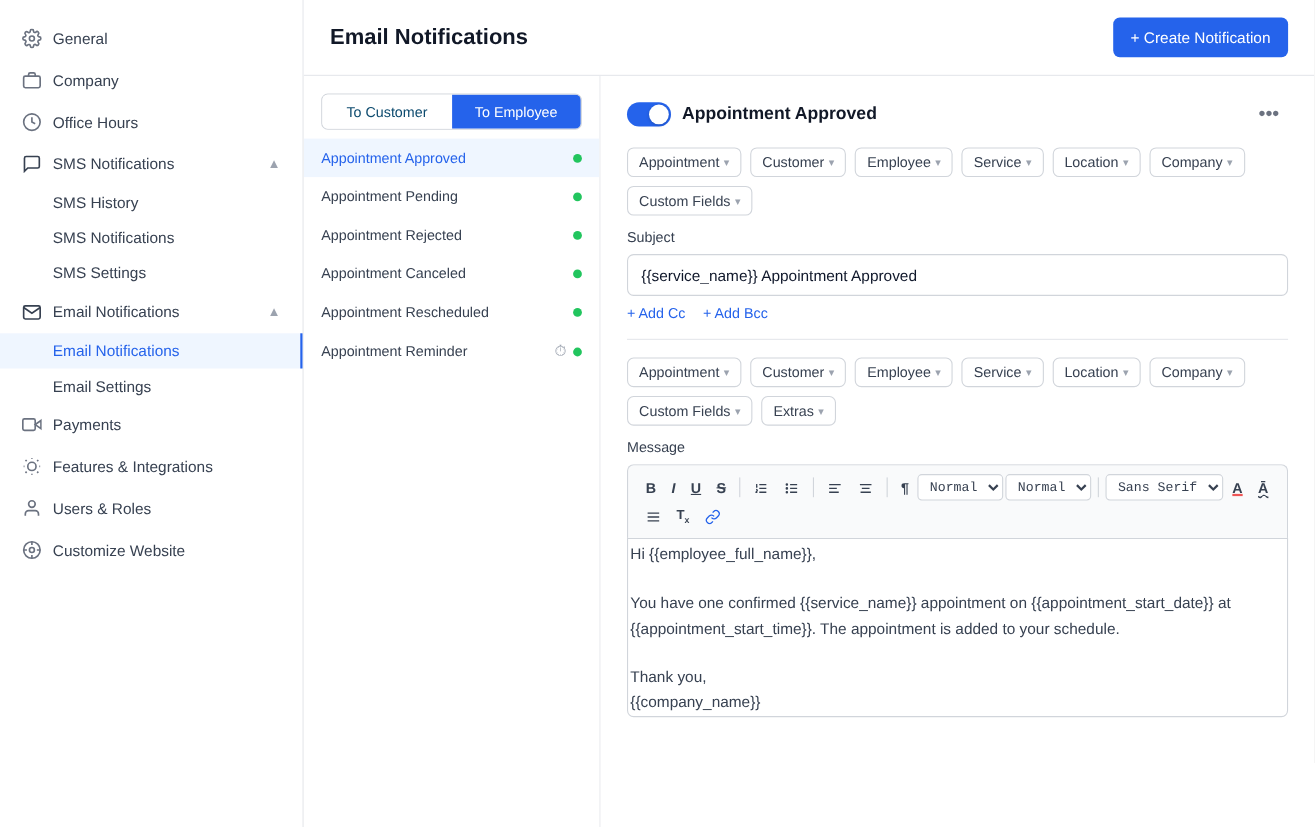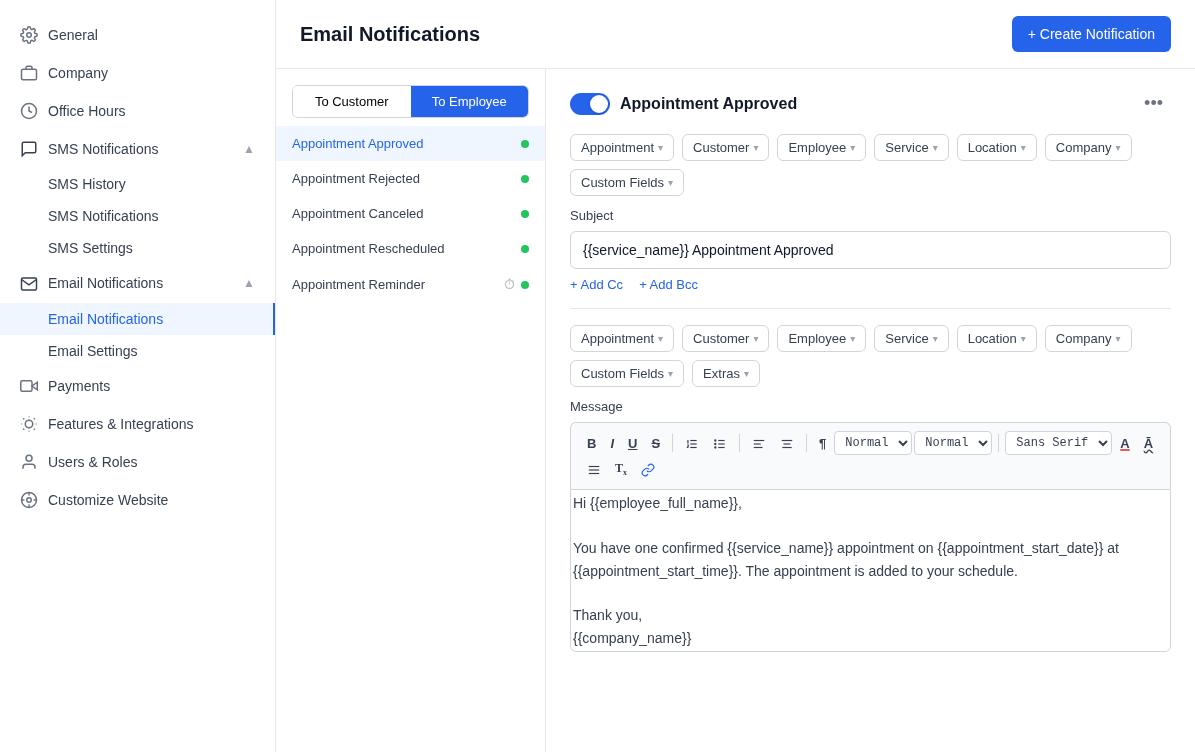--- a/index.html
+++ b/index.html
@@ -23,21 +23,21 @@
     .topbar { background: #fff; border-bottom: 1px solid #e5e7eb; padding: 16px 24px; display: flex; align-items: center; justify-content: space-between; flex-shrink: 0; }
     .topbar-title { font-size: 20px; font-weight: 600; color: #111827; }
     .create-btn { background: #2563eb; color: #fff; border: none; border-radius: 6px; padding: 10px 16px; cursor: pointer; font-size: 14px; font-weight: 400; display: flex; align-items: center; gap: 6px; }
 
     
     .content { display: flex; flex: 1; overflow: hidden; }
 
     
     .left-panel { width: 270px; background: #fff; border-right: 1px solid #e5e7eb; flex-shrink: 0; overflow-y: auto; }
     .tab-switcher { display: flex; margin: 16px 16px 0; border: 1px solid #d1d5db; border-radius: 6px; overflow: hidden; }
-    .tab-btn { flex: 1; padding: 8px 12px; border: none; background: #fff; cursor: pointer; font-size: 13px; font-weight: 500; color: #000000; }
+    .tab-btn { flex: 1; padding: 8px 12px; border: none; background: #fff; cursor: pointer; font-size: 13px; font-weight: 500; color: #0c4a6e; }
     .tab-btn.active { background: #2563eb; color: #fff; }
     .notification-list { padding: 8px 0; }
     .notif-item { display: flex; align-items: center; justify-content: space-between; padding: 10px 16px; cursor: pointer; }
     .notif-item.active { background: #eff6ff; }
     .notif-item-name { font-size: 13px; color: #374151; }
     .notif-item.active .notif-item-name { color: #2563eb; font-weight: 500; }
     .dot { width: 8px; height: 8px; border-radius: 50%; background: #22c55e; flex-shrink: 0; }
     .notif-item-right { display: flex; align-items: center; gap: 6px; }
     .timer-icon { color: #9ca3af; font-size: 14px; }
 
@@ -222,20 +222,26 @@
       </div>
       <div class="notification-list">
 
         <div class="notif-item active">
           <span class="notif-item-name">Appointment Approved</span>
           <div class="notif-item-right">
             <span class="dot"></span>
           </div>
         </div>
 
+        <div class="notif-item">
+          <span class="notif-item-name">Appointment Pending</span>
+          <div class="notif-item-right">
+            <span class="dot"></span>
+          </div>
+        </div>
 
         <div class="notif-item">
           <span class="notif-item-name">Appointment Rejected</span>
           <div class="notif-item-right">
             <span class="dot"></span>
           </div>
         </div>
 
         <div class="notif-item">
           <span class="notif-item-name">Appointment Canceled</span>
@@ -411,21 +417,21 @@
           </select>
           <button class="toolbar-btn" style="color:#374151;font-weight:bold;text-decoration: underline 2px solid #e55;">A</button>
           <button class="toolbar-btn" style="text-decoration:underline wavy;">Ā</button>
           <button class="toolbar-btn">
             <svg width="14" height="14" viewBox="0 0 24 24" fill="none" stroke="currentColor" stroke-width="2">
                 <line x1="3" y1="6" x2="21" y2="6"></line>
                 <line x1="3" y1="12" x2="21" y2="12"></line>
                 <line x1="3" y1="18" x2="21" y2="18"></line>
               </svg>
           </button>
-          <button class="toolbar-btn" style="font-size:12px;font-family:Liberation Serif, serif;">T<sub style="font-size:8px;">x</sub></button>
+          <button class="toolbar-btn" style="font-size:12px;">T<sub style="font-size:8px;">x</sub></button>
           <button class="toolbar-btn">
             <svg width="14" height="14" viewBox="0 0 24 24" fill="none" stroke="#2563eb" stroke-width="2">
                 <path d="M10 13a5 5 0 0 0 7.54.54l3-3a5 5 0 0 0-7.07-7.07l-1.72 1.71"></path>
                 <path d="M14 11a5 5 0 0 0-7.54-.54l-3 3a5 5 0 0 0 7.07 7.07l1.71-1.71"></path>
               </svg>
           </button>
         </div>
         <div class="message-body" contenteditable="true" style="">
           <p>Hi {{employee_full_name}},</p>
           <br>

